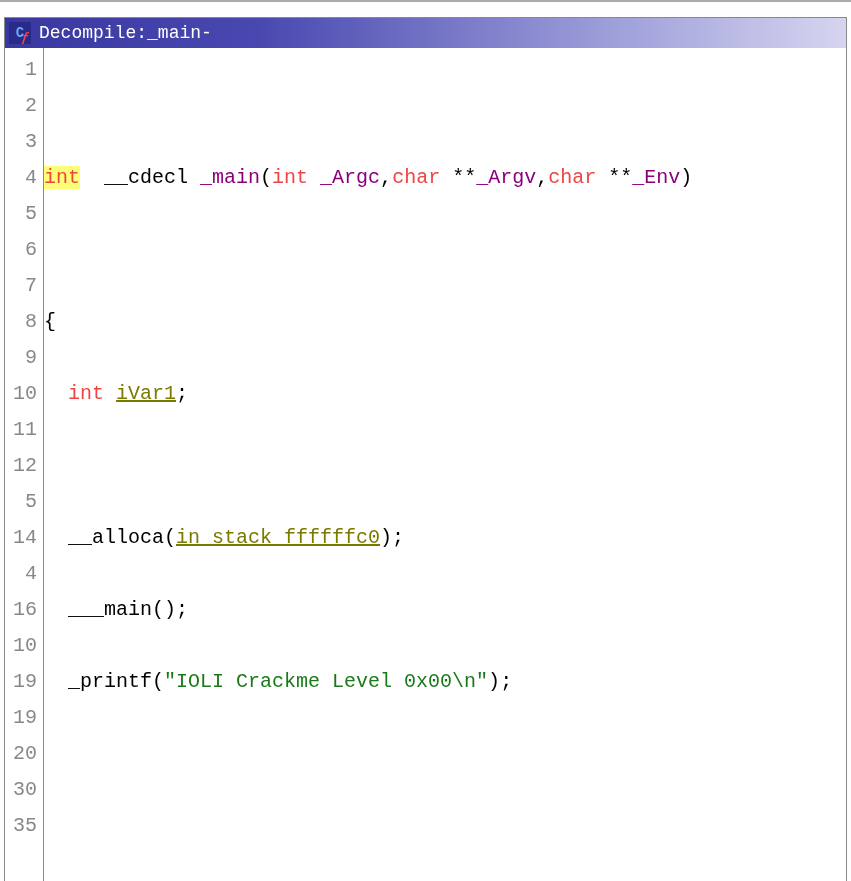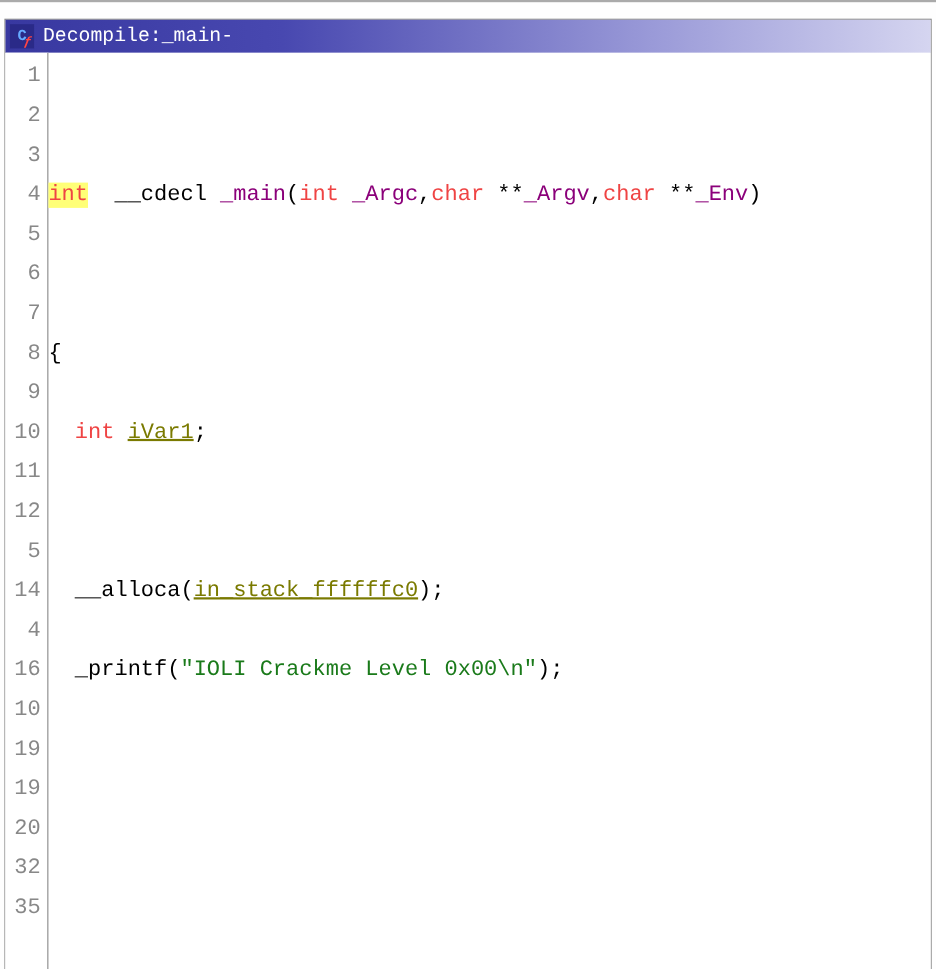--- a/index.html
+++ b/index.html
@@ -111,31 +111,32 @@
       <div>11</div>
       <div>12</div>
       <div>5</div>
       <div>14</div>
       <div>4</div>
       <div>16</div>
       <div>10</div>
       <div>19</div>
       <div>19</div>
       <div>20</div>
-      <div>32</div>
+      <div>30</div>
       <div>35</div>
     </div>
     <div class="code">
 <span class="line"></span>
 <span class="line"><span class="hl kw">int</span><span class="plain">  </span><span class="plain">__cdecl </span><span class="ident">_main</span><span class="plain">(</span><span class="kw">int </span><span class="ident">_Argc</span><span class="plain">,</span><span class="kw">char </span><span class="plain">**</span><span class="ident">_Argv</span><span class="plain">,</span><span class="kw">char </span><span class="plain">**</span><span class="ident">_Env</span><span class="plain">)</span></span>
 <span class="line"></span>
 <span class="line"><span class="plain">{</span></span>
 <span class="line"><span class="plain">  </span><span class="kw">int </span><span class="var">iVar1</span><span class="plain">;</span></span>
 <span class="line"></span>
 <span class="line"><span class="plain">  </span><span class="func">__alloca</span><span class="plain">(</span><span class="var">in_stack_ffffffc0</span><span class="plain">)</span><span class="plain">;</span></span>
+<span class="line"><span class="plain">  </span><span class="func">___main</span><span class="plain">()</span><span class="plain">;</span></span>
 <span class="line"><span class="plain">  </span><span class="func">_printf</span><span class="plain">(</span><span class="str">"IOLI Crackme Level 0x00\n"</span><span class="plain">)</span><span class="plain">;</span></span>
 <span class="line"></span>
 
 
 
 
 
 
 
 

